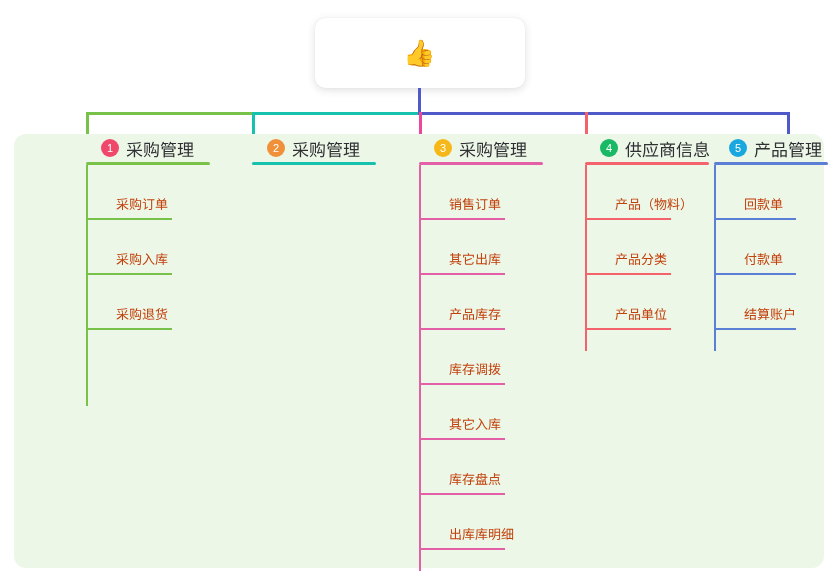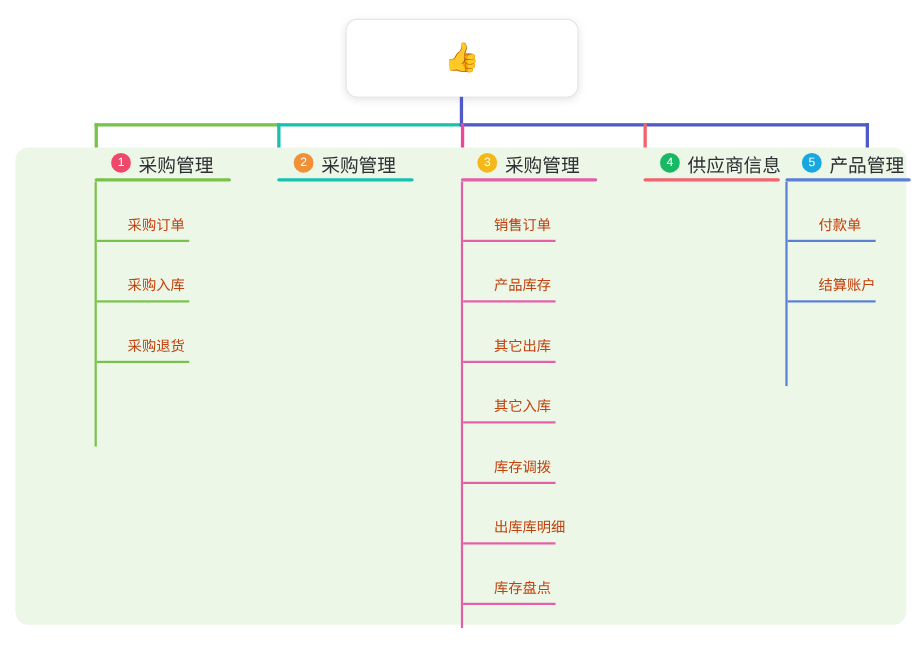--- a/index.html
+++ b/index.html
@@ -220,61 +220,80 @@
             <span class="col-title">采购管理</span>
           </div>
           <div class="head-rule" style="width: 124px; background: rgb(227, 95, 168);"></div>
           <div class="leaves">
             <div class="spine" style="height: 406px; background: rgb(227, 95, 168);"></div>
             <div class="leaf">
               <span class="leaf-label">销售订单</span>
               <div class="leaf-rule" style="width: 84px; background: rgb(227, 95, 168);"></div>
             </div>
             <div class="leaf">
+              <span class="leaf-label">其它出库</span>
+              <div class="leaf-rule" style="width: 84px; background: rgb(227, 95, 168);"></div>
+            </div>
+            <div class="leaf">
               <span class="leaf-label">产品库存</span>
               <div class="leaf-rule" style="width: 84px; background: rgb(227, 95, 168);"></div>
             </div>
             <div class="leaf">
-              <span class="leaf-label">其它出库</span>
+              <span class="leaf-label">库存调拨</span>
               <div class="leaf-rule" style="width: 84px; background: rgb(227, 95, 168);"></div>
             </div>
             <div class="leaf">
               <span class="leaf-label">其它入库</span>
               <div class="leaf-rule" style="width: 84px; background: rgb(227, 95, 168);"></div>
             </div>
             <div class="leaf">
-              <span class="leaf-label">库存调拨</span>
+              <span class="leaf-label">库存盘点</span>
               <div class="leaf-rule" style="width: 84px; background: rgb(227, 95, 168);"></div>
             </div>
             <div class="leaf">
               <span class="leaf-label">出库库明细</span>
-              <div class="leaf-rule" style="width: 84px; background: rgb(227, 95, 168);"></div>
-            </div>
-            <div class="leaf">
-              <span class="leaf-label">库存盘点</span>
               <div class="leaf-rule" style="width: 84px; background: rgb(227, 95, 168);"></div>
             </div>
           </div>
         </div>
         <div class="col col-4">
           <div class="col-head">
             <span class="badge" style="background: rgb(25, 184, 100);">4</span>
             <span class="col-title">供应商信息</span>
           </div>
           <div class="head-rule" style="width: 124px; background: rgb(244, 98, 107);"></div>
+          <div class="leaves">
+            <div class="spine" style="height: 186px; background: rgb(244, 98, 107);"></div>
+            <div class="leaf">
+              <span class="leaf-label">产品（物料）</span>
+              <div class="leaf-rule" style="width: 84px; background: rgb(244, 98, 107);"></div>
+            </div>
+            <div class="leaf">
+              <span class="leaf-label">产品分类</span>
+              <div class="leaf-rule" style="width: 84px; background: rgb(244, 98, 107);"></div>
+            </div>
+            <div class="leaf">
+              <span class="leaf-label">产品单位</span>
+              <div class="leaf-rule" style="width: 84px; background: rgb(244, 98, 107);"></div>
+            </div>
+          </div>
         </div>
         <div class="col col-5">
           <div class="col-head">
             <span class="badge" style="background: rgb(25, 167, 224);">5</span>
             <span class="col-title">产品管理</span>
           </div>
           <div class="head-rule" style="width: 114px; background: rgb(90, 127, 212);"></div>
           <div class="leaves">
             <div class="spine" style="height: 186px; background: rgb(90, 127, 212);"></div>
             <div class="leaf">
+              <span class="leaf-label">回款单</span>
+              <div class="leaf-rule" style="width: 80px; background: rgb(90, 127, 212);"></div>
+            </div>
+            <div class="leaf">
               <span class="leaf-label">付款单</span>
               <div class="leaf-rule" style="width: 80px; background: rgb(90, 127, 212);"></div>
             </div>
             <div class="leaf">
               <span class="leaf-label">结算账户</span>
               <div class="leaf-rule" style="width: 80px; background: rgb(90, 127, 212);"></div>
             </div>
           </div>
         </div>
       </div>

